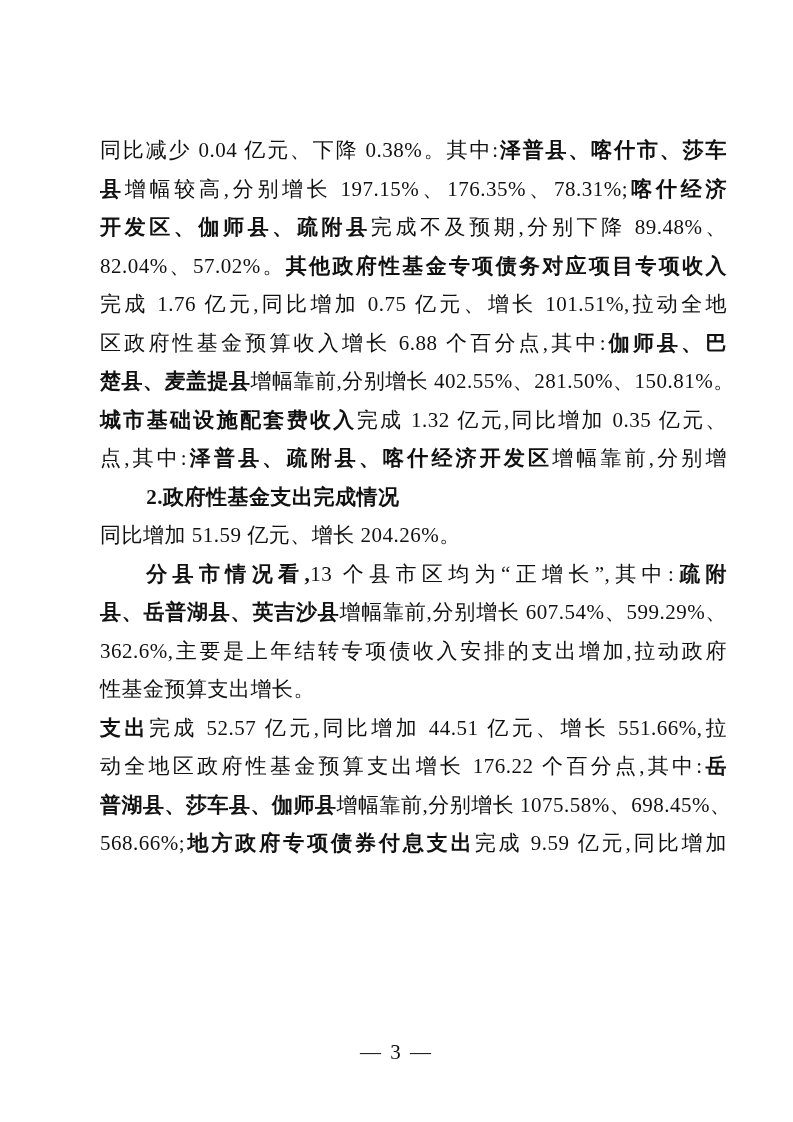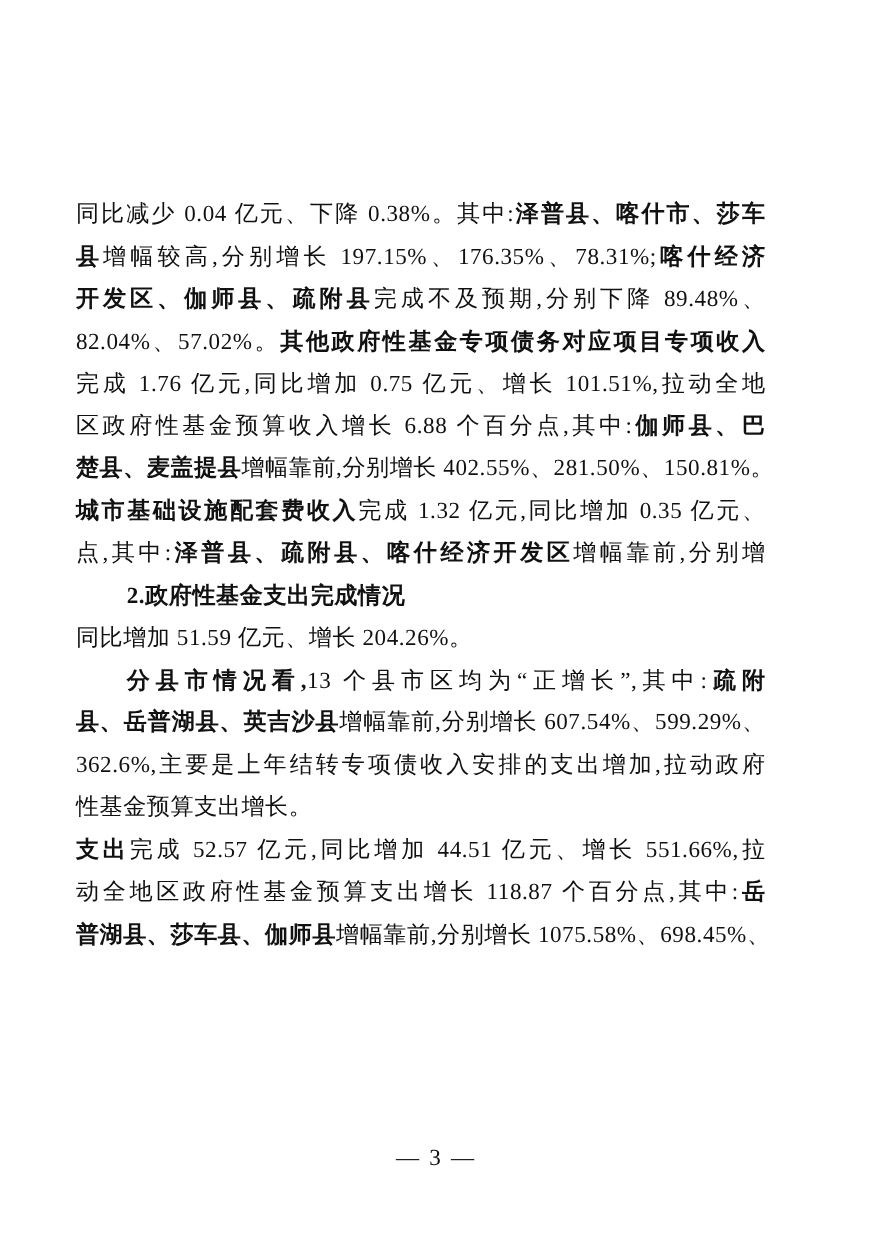--- a/index.html
+++ b/index.html
@@ -8,24 +8,23 @@
     position: relative;
     width: 793px;
     height: 1122px;
     background: #ffffff;
     overflow: hidden;
     font-family: "Liberation Serif", "DejaVu Serif", serif;
     color: #111111;
   }
   .text-block {
     position: absolute;
-    left: 69px;
+    left: 100px;
     top: 131px;
     width: 627px;
-    margin-top: 44px;
   }
   .line {
     font-size: 21px;
     line-height: 38.5px;
     height: 38.5px;
     white-space: nowrap;
     text-align: justify;
     color: #111111;
     letter-spacing: 0.5px;
   }
@@ -58,17 +57,18 @@
       <div class="line fill"><span class="b">楚县、麦盖提县</span><span>增幅靠前,分别增长 402.55%、281.50%、150.81%。</span></div>
       <div class="line fill"><span class="b">城市基础设施配套费收入</span><span>完成 1.32 亿元,同比增加 0.35 亿元、</span></div>
       <div class="line fill"><span>点,其中:</span><span class="b">泽普县、疏附县、喀什经济开发区</span><span>增幅靠前,分别增</span></div>
       <div class="line indent"><span class="b">2.政府性基金支出完成情况</span></div>
       <div class="line"><span>同比增加 51.59 亿元、增长 204.26%。</span></div>
       <div class="line indent fill"><span class="b">分县市情况看,</span><span>13 个县市区均为“正增长”,其中:</span><span class="b">疏附</span></div>
       <div class="line fill"><span class="b">县、岳普湖县、英吉沙县</span><span>增幅靠前,分别增长 607.54%、599.29%、</span></div>
       <div class="line fill"><span>362.6%,主要是上年结转专项债收入安排的支出增加,拉动政府</span></div>
       <div class="line"><span>性基金预算支出增长。</span></div>
       <div class="line fill"><span class="b">支出</span><span>完成 52.57 亿元,同比增加 44.51 亿元、增长 551.66%,拉</span></div>
-      <div class="line fill"><span>动全地区政府性基金预算支出增长 118.87 个百分点,其中:</span><span class="b">岳</span></div>
+      <div class="line fill"><span>动全地区政府性基金预算支出增长 176.22 个百分点,其中:</span><span class="b">岳</span></div>
       <div class="line fill"><span class="b">普湖县、莎车县、伽师县</span><span>增幅靠前,分别增长 1075.58%、698.45%、</span></div>
+      <div class="line fill"><span>568.66%;</span><span class="b">地方政府专项债券付息支出</span><span>完成 9.59 亿元,同比增加</span></div>
     </div>
   <div class="footer">— 3 —</div>
 </div>
 
 </body></html>

